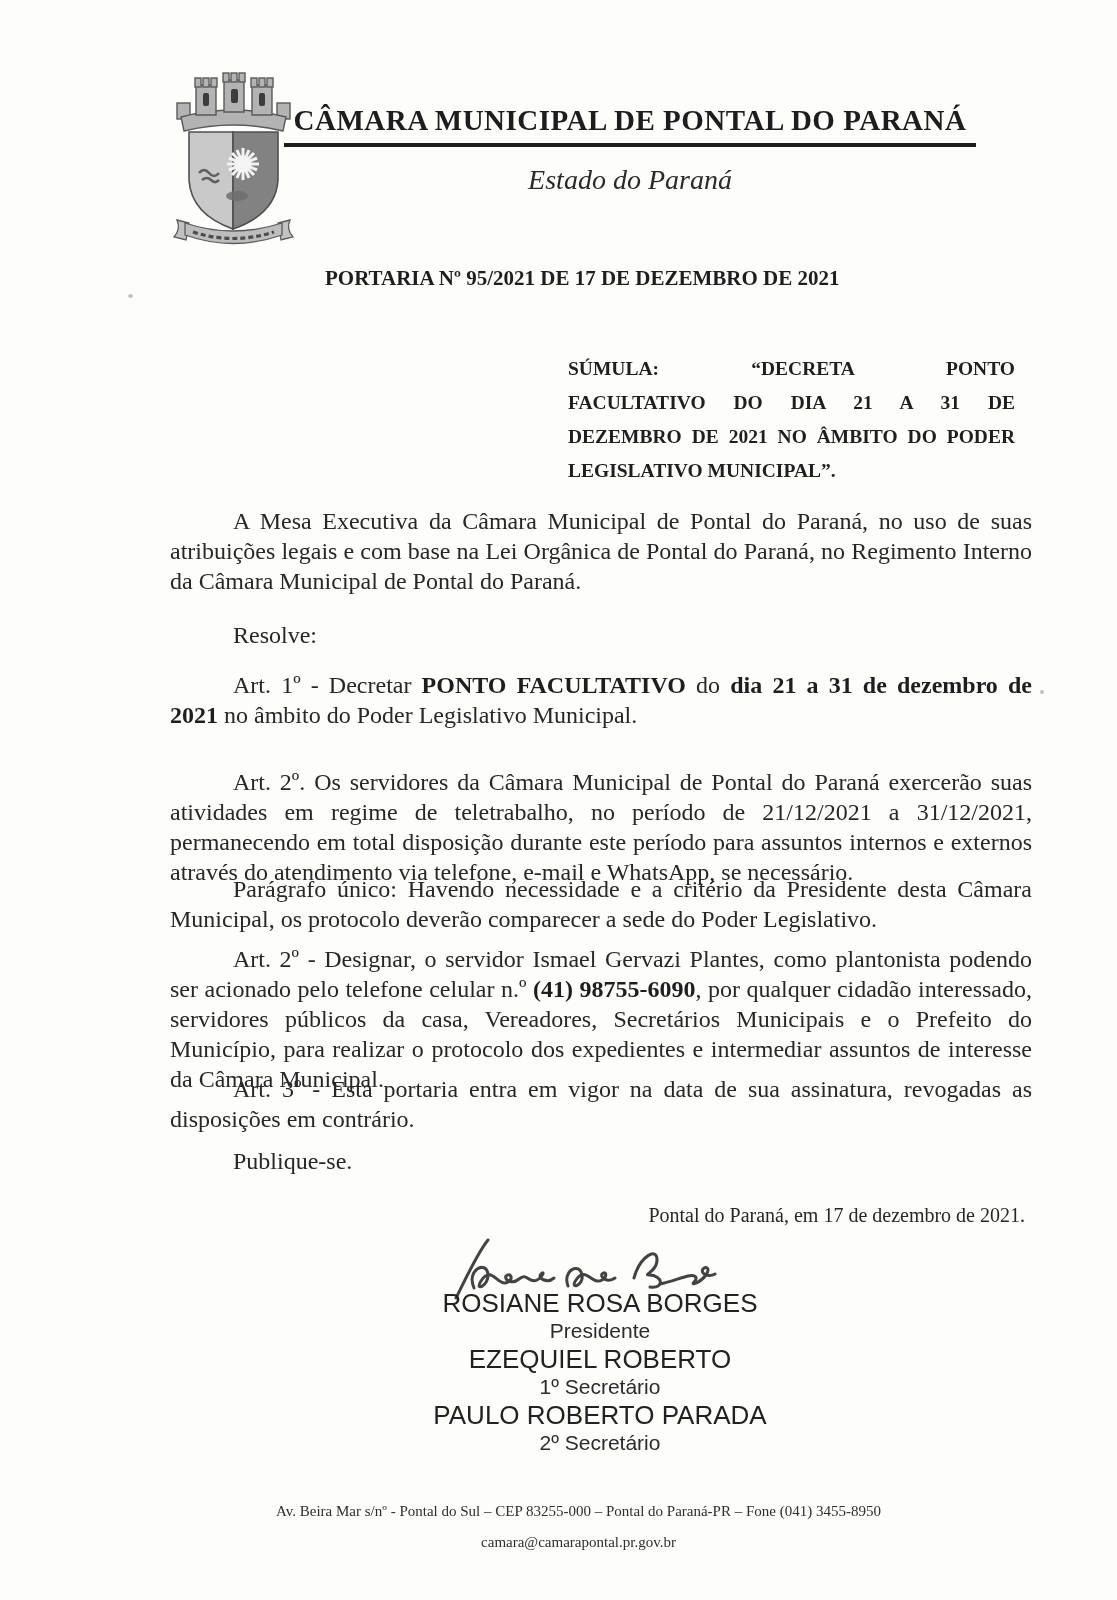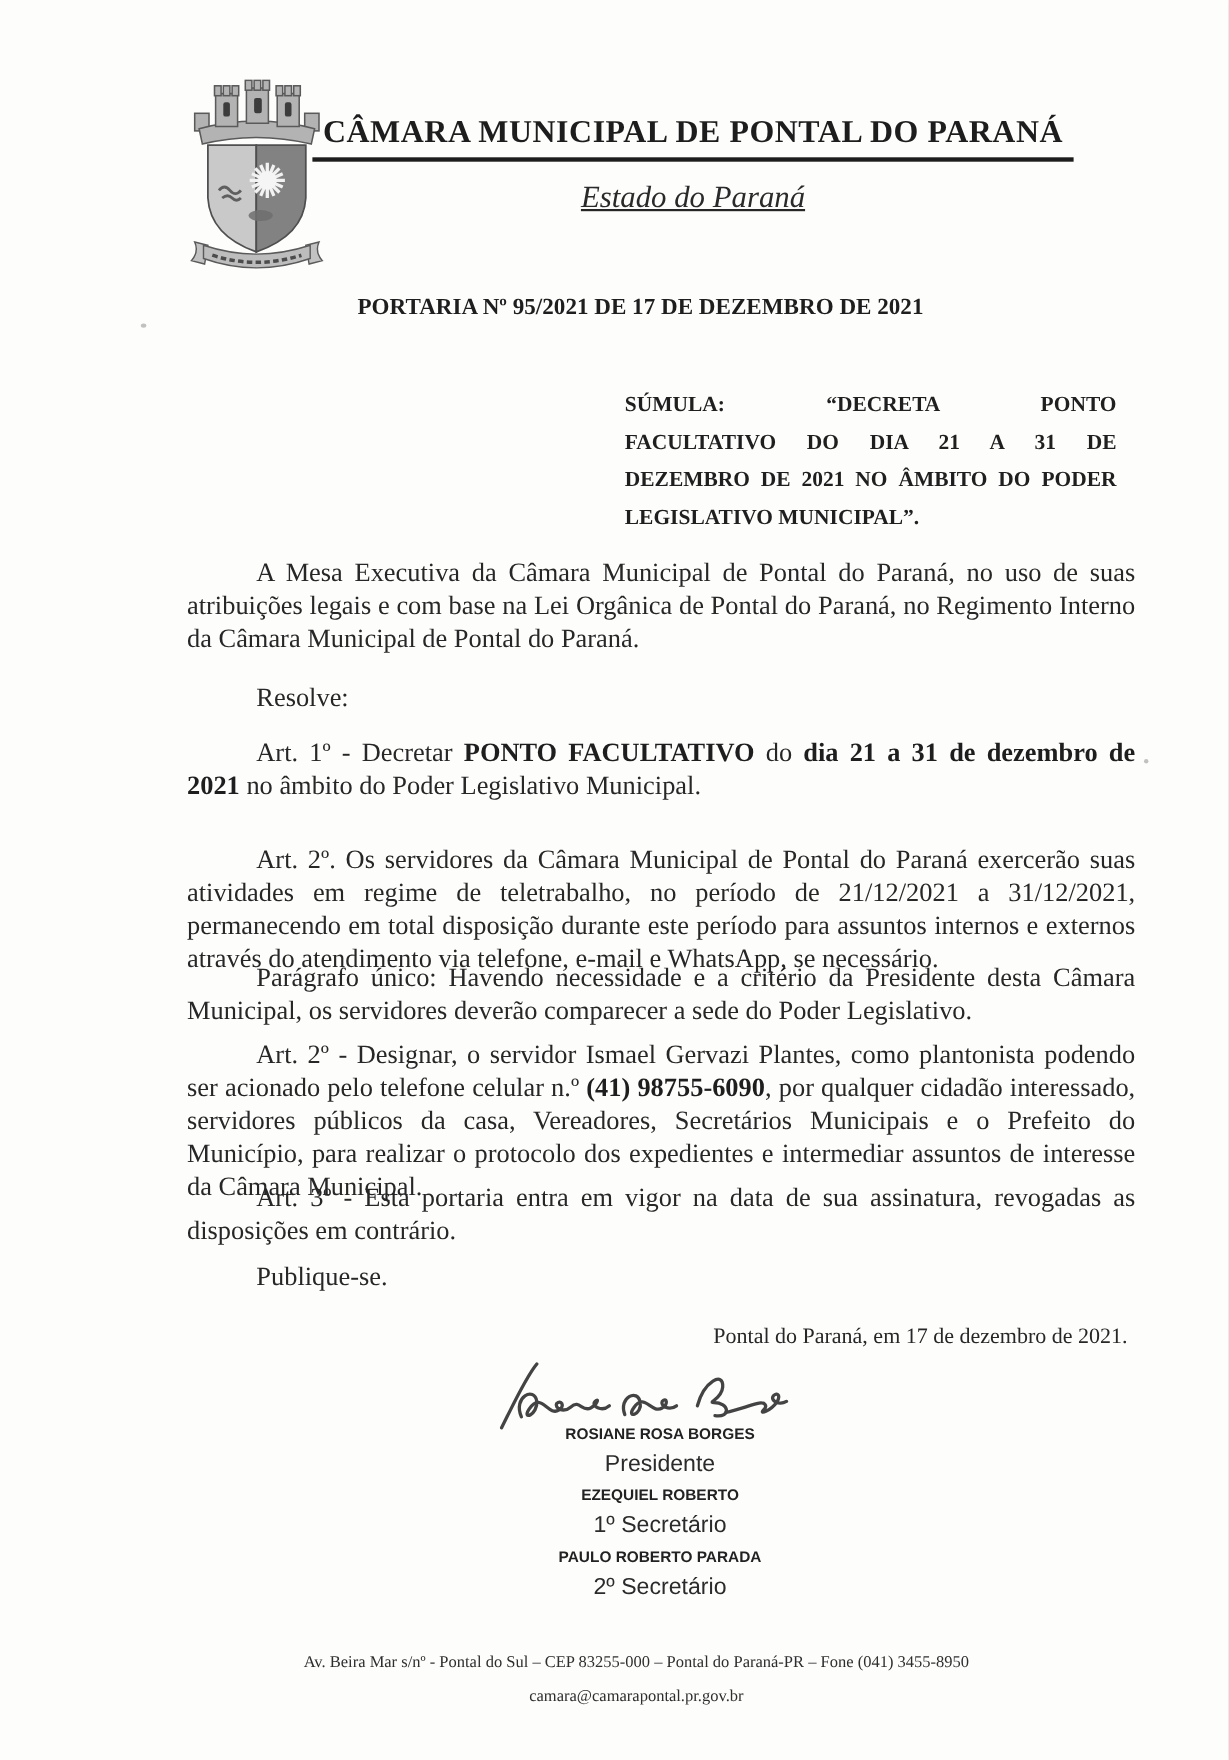--- a/index.html
+++ b/index.html
@@ -8,21 +8,21 @@
     width:1117px;height:1600px;
     margin:0 auto;
     background:#fdfdfc;
     font-family:"Liberation Serif", serif;
     color:#262626;
     overflow:hidden;
     box-shadow:0 0 6px rgba(0,0,0,.2);
   }
   
   .crest{position:absolute;top:72px;left:170px;width:127px;height:180px;}
-  .header-text{position:absolute;top:104px;left:250px;width:760px;text-align:center;text-decoration:underline;}
+  .header-text{position:absolute;top:104px;left:250px;width:760px;text-align:center;}
   .doc-title{
     display:inline-block;
     font-size:29px;font-weight:bold;letter-spacing:.5px;color:#1d1d1d;
     border-bottom:4px solid #1d1d1d;
     padding:0 10px 6px 10px;
     white-space:nowrap;
   }
   .doc-subtitle{margin-top:17px;font-style:italic;font-size:28px;color:#2a2a2a;}
   .portaria-heading{
     position:absolute;top:266px;left:325px;
@@ -53,21 +53,21 @@
   
   .dateline{
     position:absolute;top:1204px;left:0;width:1025px;
     text-align:right;font-size:20px;color:#272727;
   }
   .signature{position:absolute;top:1234px;left:448px;width:272px;height:70px;}
   .sig-block{
     position:absolute;top:1289px;left:380px;width:440px;
     text-align:center;font-family:"Liberation Sans", sans-serif;color:#2b2b2b;
   }
-  .sig-name{font-size:14px;font-weight:bold;line-height:28px;color:#222;}
+  .sig-name{font-size:26px;font-weight:normal;line-height:28px;color:#222;}
   .sig-role{font-size:21px;line-height:28px;}
   
   .footer{
     position:absolute;top:1496px;left:60px;width:1037px;
     text-align:center;font-size:15px;line-height:31px;color:#2e2e2e;
   }
   
   .artifact{position:absolute;background:#8f8f8f;border-radius:50%;opacity:.55;}
   .artifact-1{top:294px;left:128px;width:5px;height:4px;}
   .artifact-2{top:690px;left:1040px;width:4px;height:4px;}
@@ -147,21 +147,21 @@
   </div>
 
   <div class="para p-preamble">A Mesa Executiva da Câmara Municipal de Pontal do Paraná, no uso de suas atribuições legais e com base na Lei Orgânica de Pontal do Paraná, no Regimento Interno da Câmara Municipal de Pontal do Paraná.</div>
 
   <div class="para p-resolve">Resolve:</div>
 
   <div class="para p-art1"><span>Art. 1º - Decretar </span><span class="b">PONTO FACULTATIVO</span><span> do </span><span class="b">dia 21 a 31 de dezembro de 2021</span><span> no âmbito do Poder Legislativo Municipal.</span></div>
 
   <div class="para p-art2">Art. 2º. Os servidores da Câmara Municipal de Pontal do Paraná exercerão suas atividades em regime de teletrabalho, no período de 21/12/2021 a 31/12/2021, permanecendo em total disposição durante este período para assuntos internos e externos através do atendimento via telefone, e-mail e WhatsApp, se necessário.</div>
 
-  <div class="para p-paragrafo">Parágrafo único: Havendo necessidade e a critério da Presidente desta Câmara Municipal, os servidores deverão comparecer a sede do Poder Legislativo.</div>
+  <div class="para p-paragrafo">Parágrafo único: Havendo necessidade e a critério da Presidente desta Câmara Municipal, os protocolo deverão comparecer a sede do Poder Legislativo.</div>
 
   <div class="para p-art2b"><span>Art. 2º - Designar, o servidor Ismael Gervazi Plantes, como plantonista podendo ser acionado pelo telefone celular n.º </span><span class="b">(41) 98755-6090</span><span>, por qualquer cidadão interessado, servidores públicos da casa, Vereadores, Secretários Municipais e o Prefeito do Município, para realizar o protocolo dos expedientes e intermediar assuntos de interesse da Câmara Municipal.</span></div>
 
   <div class="para p-art3">Art. 3º - Esta portaria entra em vigor na data de sua assinatura, revogadas as disposições em contrário.</div>
 
   <div class="para p-publique">Publique-se.</div>
 
   <div class="dateline">Pontal do Paraná, em 17 de dezembro de 2021.</div>
 
   <svg class="signature" viewBox="0 0 272 70" aria-hidden="true">

